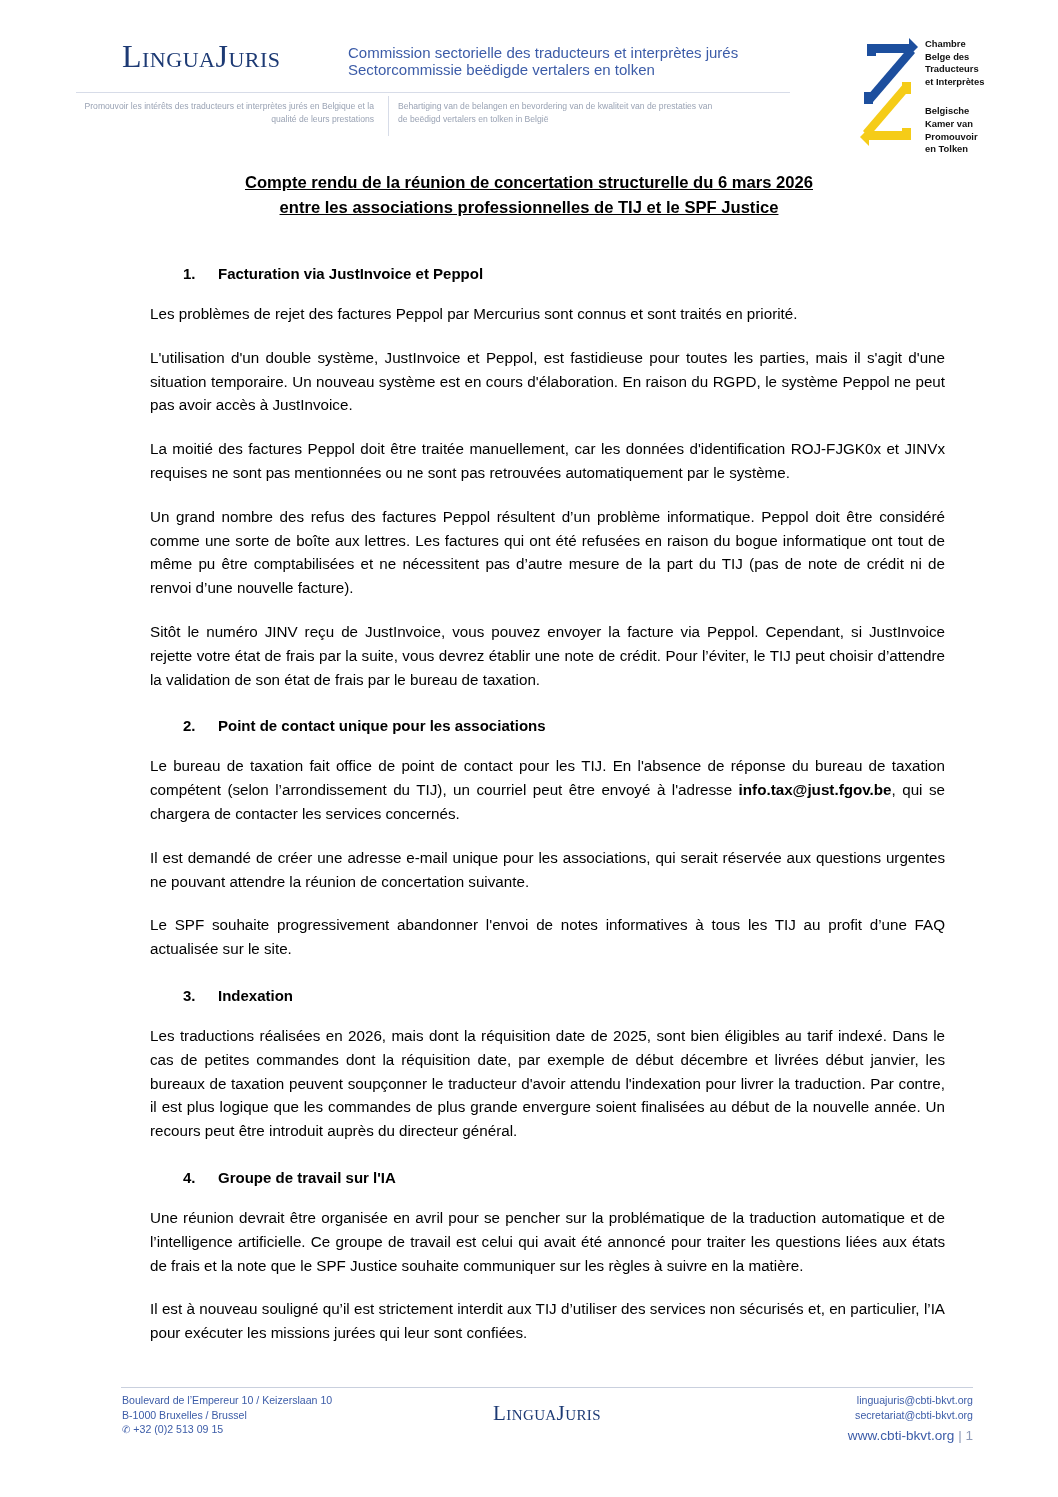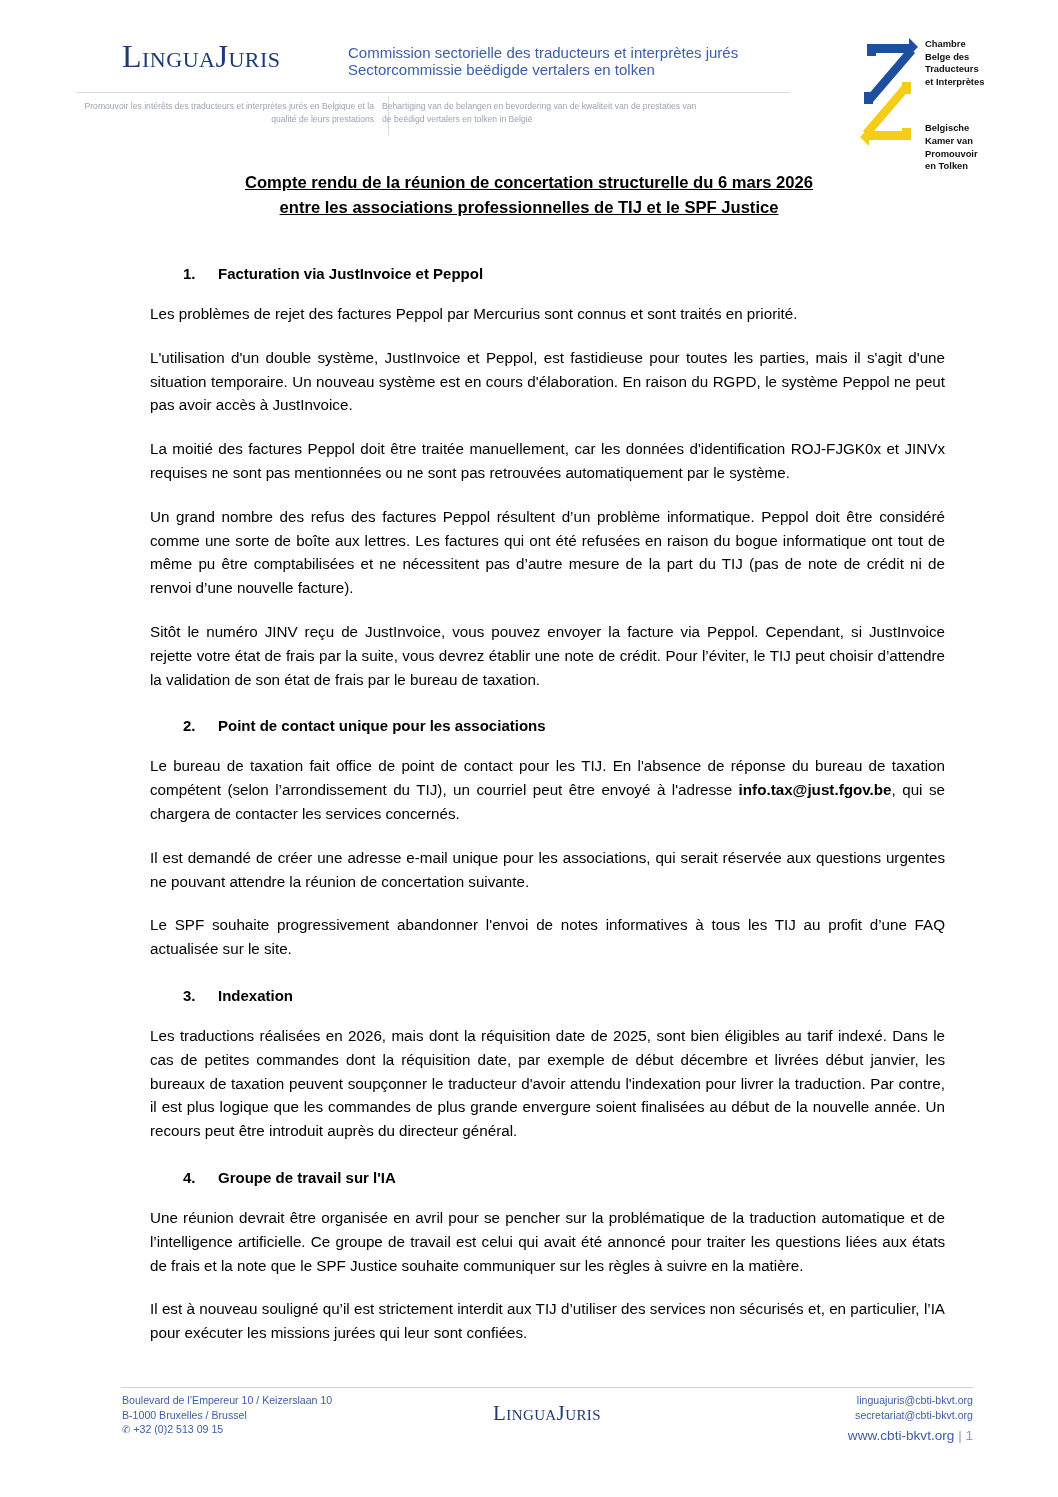--- a/index.html
+++ b/index.html
@@ -74,21 +74,21 @@
     left: 76px;
     top: 100px;
     width: 298px;
     text-align: right;
     font-size: 8.6px;
     line-height: 12.5px;
     color: #9aa3b4;
   }
   .tagline-nl {
     position: absolute;
-    left: 382px;
+    left: 398px;
     top: 100px;
     width: 320px;
     text-align: left;
     font-size: 8.6px;
     line-height: 12.5px;
     color: #9aa3b4;
   }
 
   
   .cbti-logo {
@@ -101,21 +101,21 @@
   .cbti-text {
     position: absolute;
     left: 925px;
     top: 38px;
     width: 120px;
     font-size: 9.4px;
     line-height: 12.6px;
     font-weight: bold;
     color: #111111;
   }
-  .cbti-text .blk2 { margin-top: 34px; }
+  .cbti-text .blk2 { margin-top: 17px; }
 
   
   .doc-title {
     position: absolute;
     left: 129px;
     top: 170px;
     width: 800px;
     text-align: center;
     font-size: 16.6px;
     font-weight: bold;

